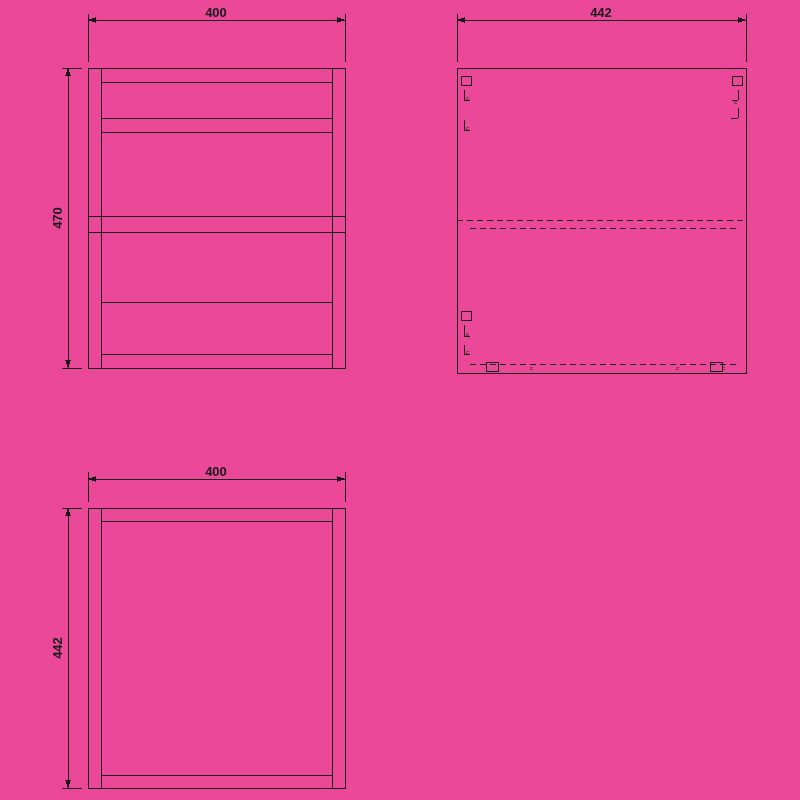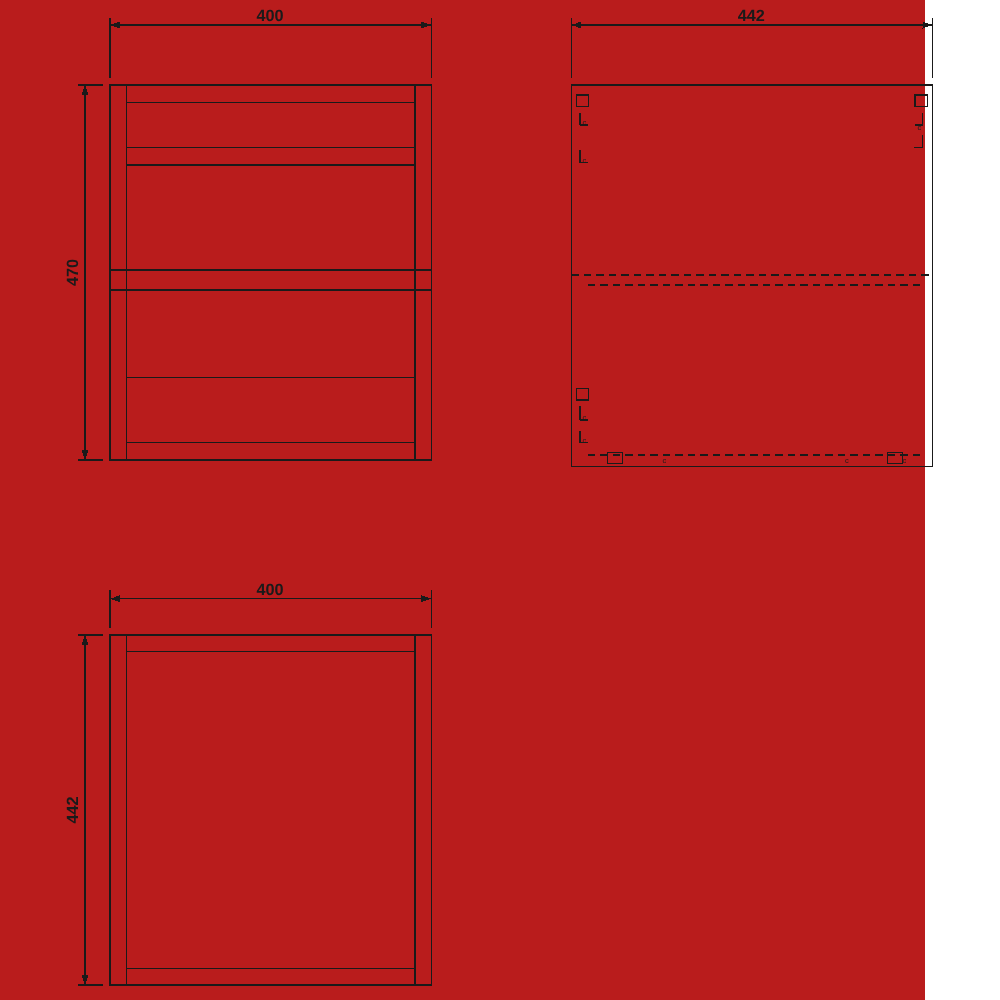--- a/index.html
+++ b/index.html
@@ -8,23 +8,23 @@
     background: #ffffff;
   }
   body {
     width: 800px;
     height: 800px;
     font-family: "Liberation Sans", sans-serif;
     overflow: hidden;
   }
   #sheet {
     position: relative;
-    width: 740px;
+    width: 800px;
     height: 800px;
-    background: #b91c1c;
+    background: #ec4899;
   }
   svg.drawing {
     position: absolute;
     left: 0;
     top: 0;
     width: 800px;
     height: 800px;
   }
   .dim-text {
     font-family: "Liberation Sans", sans-serif;

